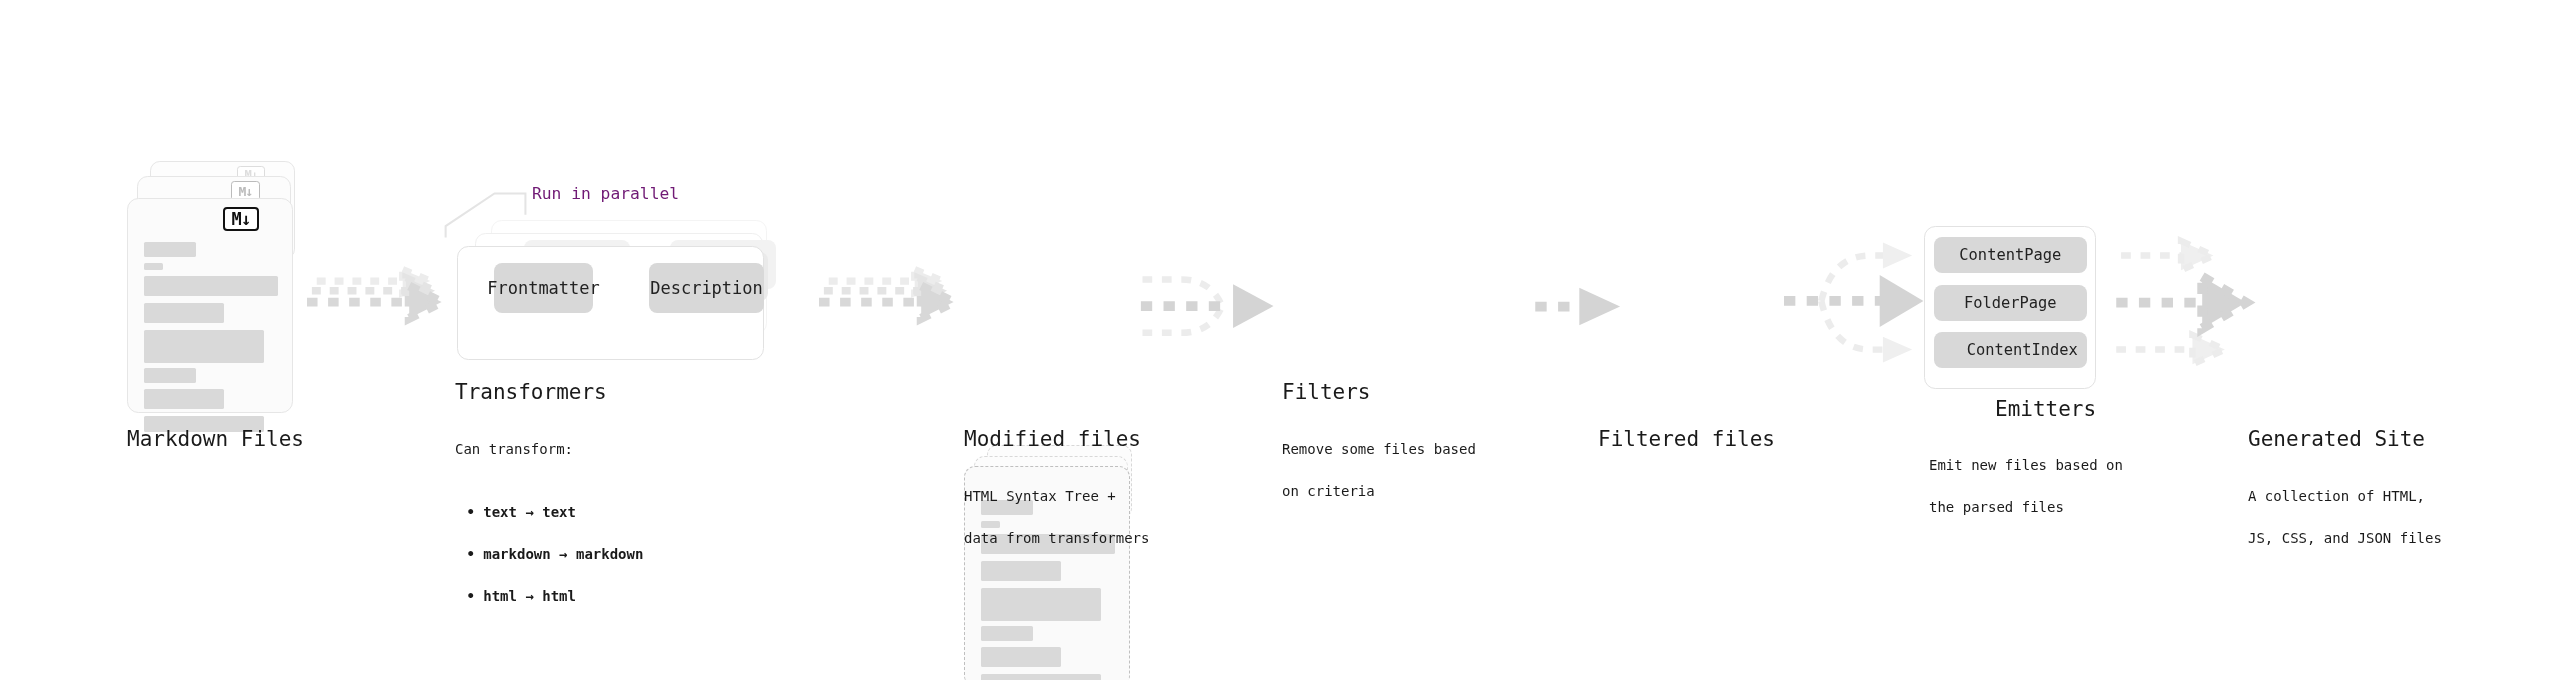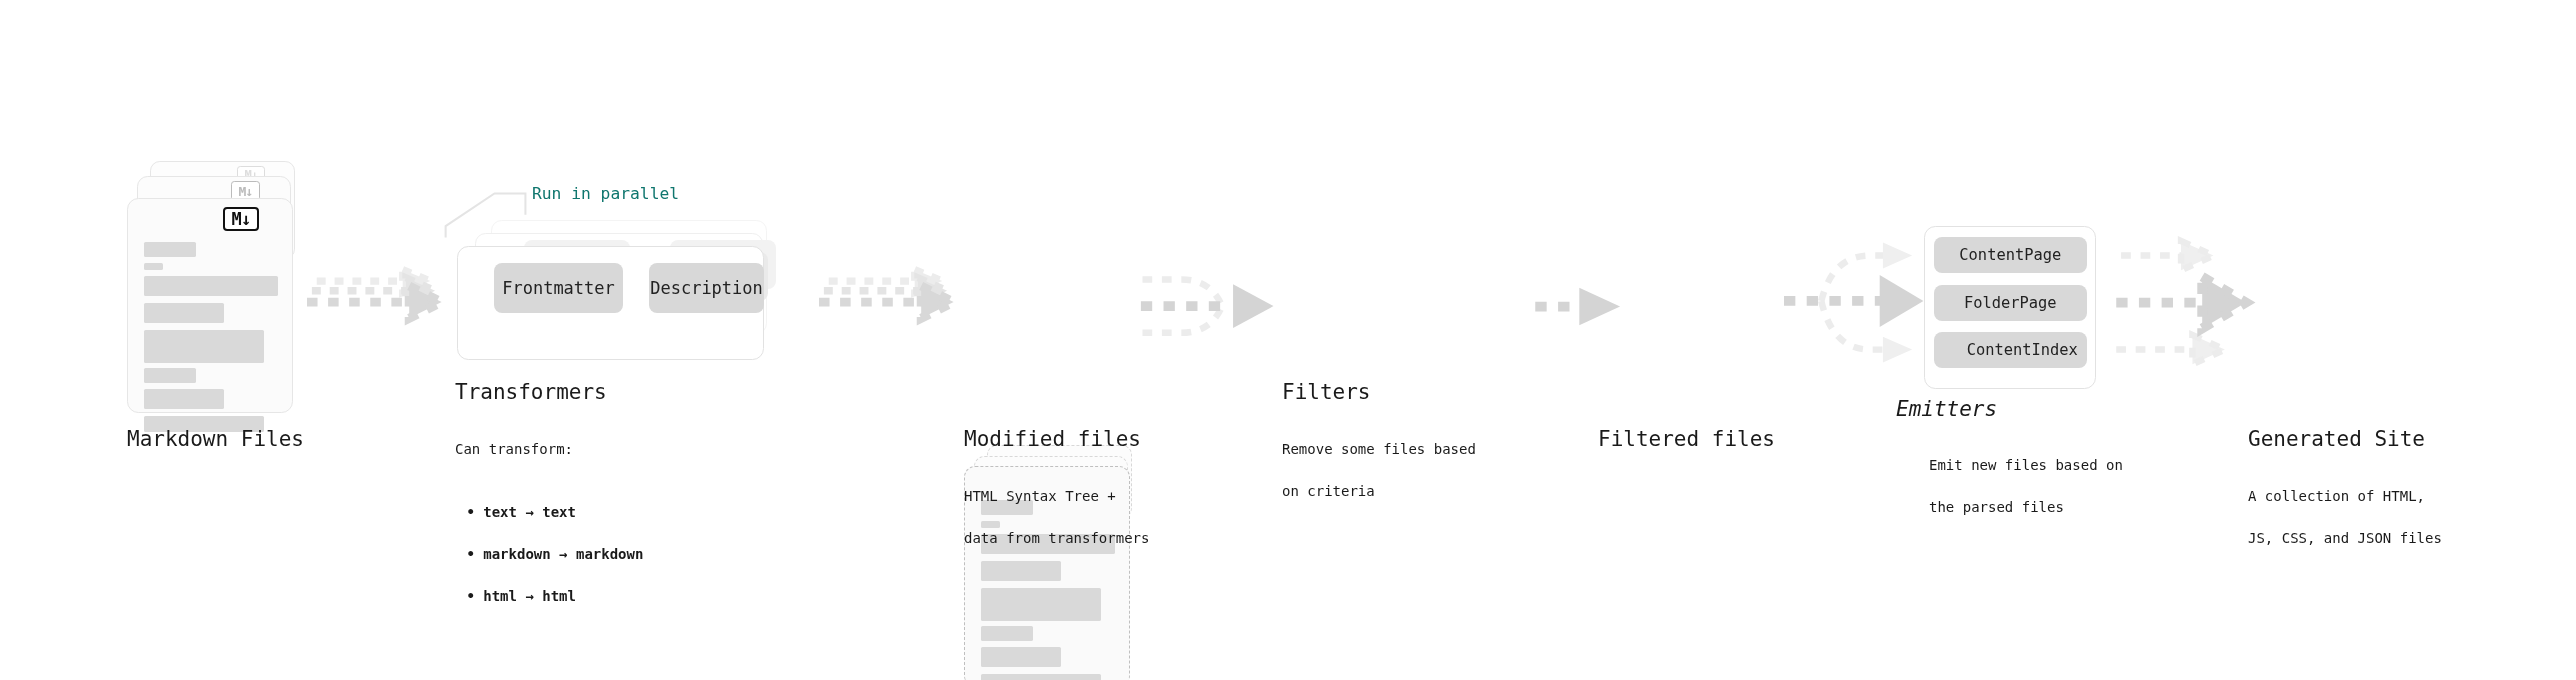--- a/index.html
+++ b/index.html
@@ -92,21 +92,21 @@
   .subtitle {
     position: absolute;
     color: #1a1a1a;
     white-space: pre-line;
   }
   .subtitle ul { list-style: none; }
   .subtitle li::before { content: "\2022\00a0 "; }
 
   .parallel-label {
     position: absolute;
-    color: #0f766e;
+    color: #701a75;
     white-space: nowrap;
   }
 
   svg { position: absolute; overflow: visible; }
 </style>
 </head>
 <body>
 
 <div id="stage">
 
@@ -239,21 +239,21 @@
           <polygon points="42,18 52,22 42,26" fill="#e9e9e9" stroke="none"></polygon>
       </g>
       <g fill="none" stroke="#d6d6d6" stroke-width="2.5">
         <line x1="2" y1="38" x2="44" y2="38"></line>
           <polygon points="42,33 54,38 42,43" fill="#d6d6d6" stroke="none"></polygon>
       </g>
     </svg>
 
     <div class="pbox" style="left:13px; top:59px; width:307px; height:114px;"></div>
 
-    <div class="chip" style="left:50px; top:76px; width:129px; height:50px; font-size:17px;">
+    <div class="chip" style="left:50px; top:76px; width:99px; height:50px; font-size:17px;">
       <span>Frontmatter</span>
     </div>
     <div class="chip" style="left:205px; top:76px; width:115px; height:50px; font-size:17px;">
       <span>Description</span>
     </div>
   </div>
 
   <div class="title" style="left:455px; top:380px; font-size:21px;">Transformers</div>
 
   <div class="subtitle" style="left:455px; top:418px; font-size:14px; line-height:21px;">
@@ -306,21 +306,21 @@
       <span>ContentPage</span>
     </div>
     <div class="chip" style="left:9.8px; top:59px; width:153px; height:36px; font-size:15.4px;text-align:right;">
       <span>FolderPage</span>
     </div>
     <div class="chip" style="left:9.8px; top:106px; width:153px; height:36px; font-size:15.4px;padding-left:24px;">
       <span>ContentIndex</span>
     </div>
   </div>
 
-  <div class="title" style="left:1896px; top:397px; font-size:21px;font-style:italic;">Emitters</div>
+  <div class="title" style="left:1995px; top:397px; font-size:21px;">Emitters</div>
 
   <div class="subtitle" style="left:1929px; top:434px; font-size:14px; line-height:21px;">
     <div>Emit new files based on</div>
     <div>the parsed files</div>
   </div>
 
   <div class="title" style="left:2248px; top:427px; font-size:21px;">Generated Site</div>
 
   <div class="subtitle" style="left:2248px; top:465px; font-size:14px; line-height:21px;">
     <div>A collection of HTML,</div>

